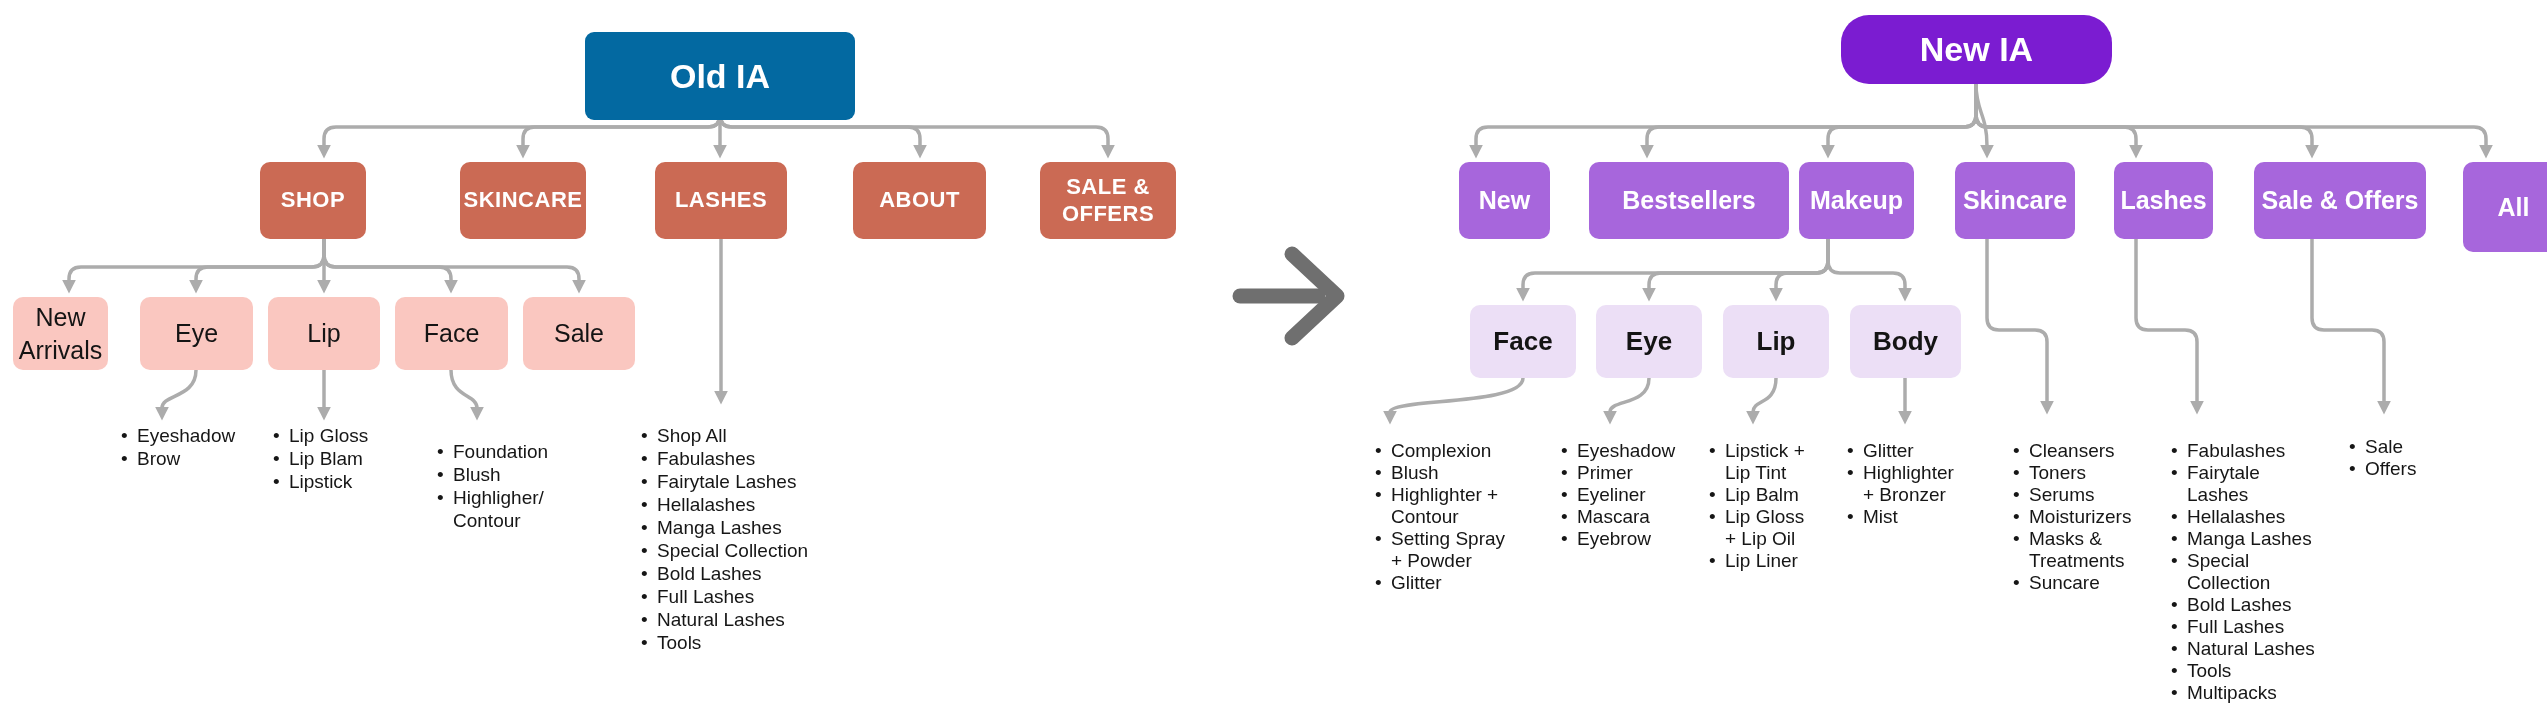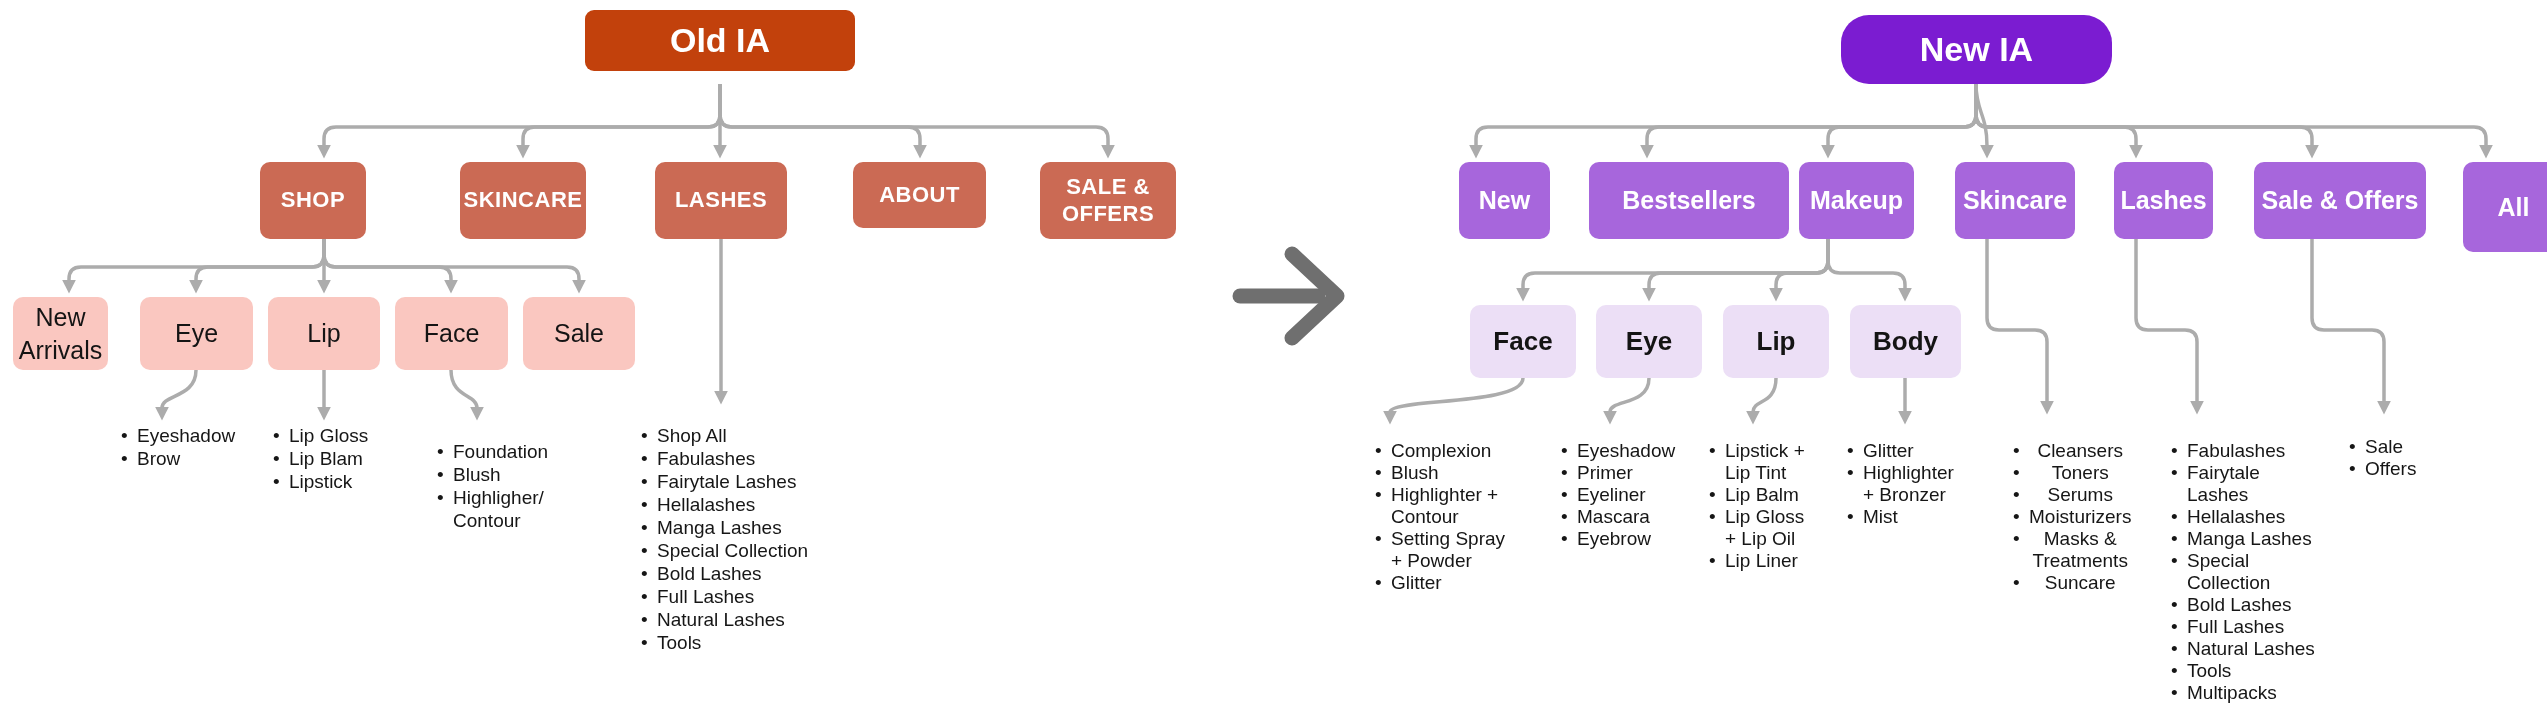--- a/index.html
+++ b/index.html
@@ -3,33 +3,33 @@
 <meta charset="utf-8">
 <style>
   html,body{margin:0;padding:0;background:#fff;}
   .canvas{position:relative;width:2547px;height:724px;background:#ffffff;overflow:hidden;
           font-family:"Liberation Sans",sans-serif;}
   svg.connectors{position:absolute;left:0;top:0;width:2547px;height:724px;}
 
   .box{position:absolute;display:flex;align-items:center;justify-content:center;
        text-align:center;box-sizing:border-box;border-radius:10px;}
   .l1{font-size:34px;font-weight:700;color:#fff;border-radius:9px;}
-  .old-root{left:585px;top:10px;width:270px;height:61px;background:#c2410c;}
+  .old-root{left:585px;top:32px;width:270px;height:88px;background:#0369a1;}
   .new-root{left:1841px;top:15px;width:271px;height:69px;background:#7B1CD1;border-radius:28px;}
 
   .nav-old{background:#CB6A54;color:#fff;font-size:22px;font-weight:700;line-height:1.2;letter-spacing:.5px;}
   .nav-new{background:#A766DC;color:#fff;font-size:25px;font-weight:700;line-height:1.15;margin-left:28px;}
   .sub-old{background:#FAC7C0;color:#141414;font-size:25px;font-weight:500;line-height:1.3;}
   .sub-new{background:#ECDFF6;color:#141414;font-size:26px;font-weight:700;}
 
   
   .b-shop{left:260px;top:162px;width:106px;height:77px;}
   .b-oskincare{left:460px;top:162px;width:126px;height:77px;}
   .b-olashes{left:655px;top:162px;width:132px;height:77px;}
-  .b-about{left:853px;top:162px;width:133px;height:66px;}
+  .b-about{left:853px;top:162px;width:133px;height:77px;}
   .b-osaleoffers{left:1040px;top:162px;width:136px;height:77px;padding:0 14px;}
   
   .b-newarrivals{left:13px;top:297px;width:95px;height:73px;padding:0 10px;}
   .b-oeye{left:140px;top:297px;width:113px;height:73px;}
   .b-olip{left:268px;top:297px;width:112px;height:73px;}
   .b-oface{left:395px;top:297px;width:113px;height:73px;}
   .b-osale{left:523px;top:297px;width:112px;height:73px;}
   
   .b-new{left:1431px;top:162px;width:91px;height:77px;}
   .b-bestsellers{left:1561px;top:162px;width:200px;height:77px;}
@@ -50,21 +50,21 @@
   .list.rt{line-height:22px;}
 
   .lst-oeye{left:120px;top:424px;}
   .lst-olip{left:272px;top:424px;}
   .lst-oface{left:436px;top:440px;}
   .lst-olashes{left:640px;top:424px;}
   .lst-nface{left:1374px;top:440px;}
   .lst-neye{left:1560px;top:440px;}
   .lst-nlip{left:1708px;top:440px;}
   .lst-nbody{left:1846px;top:440px;}
-  .lst-nskincare{left:2012px;top:440px;text-align:center;}
+  .lst-nskincare{left:2012px;top:440px;}
   .lst-nlashes{left:2170px;top:440px;}
   .lst-nsale{left:2348px;top:436px;}
 </style>
 </head>
 <body>
 
 <div class="canvas">
 
   <svg class="connectors" viewBox="0 0 2547 724">
     <defs>

